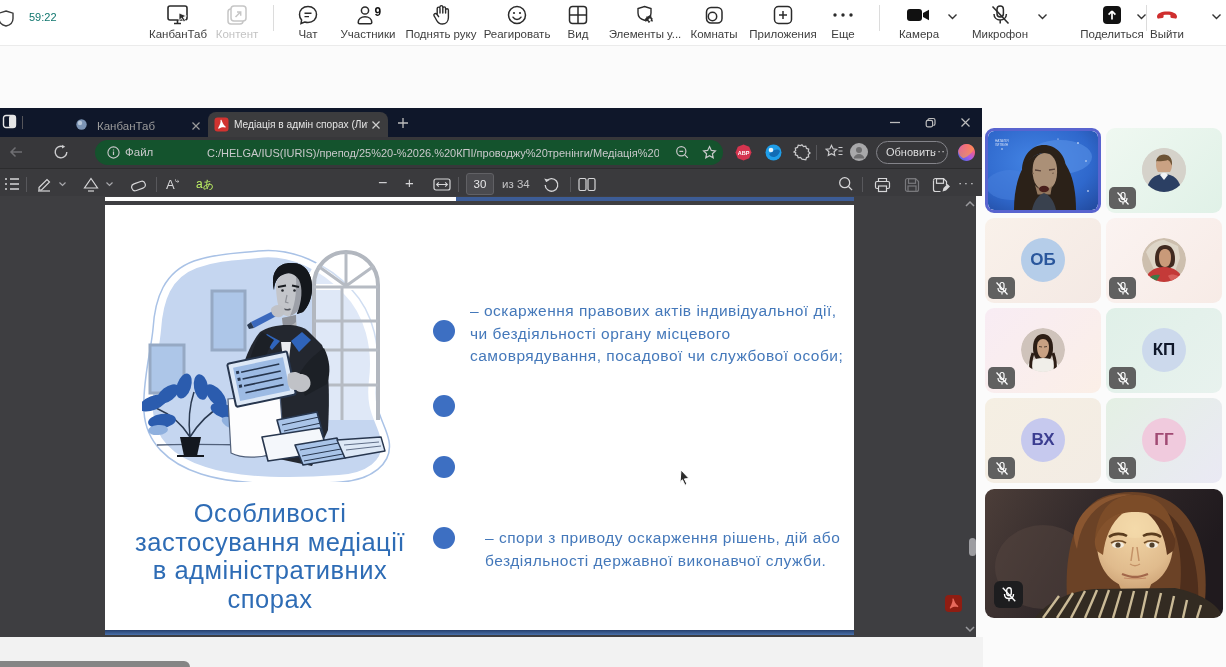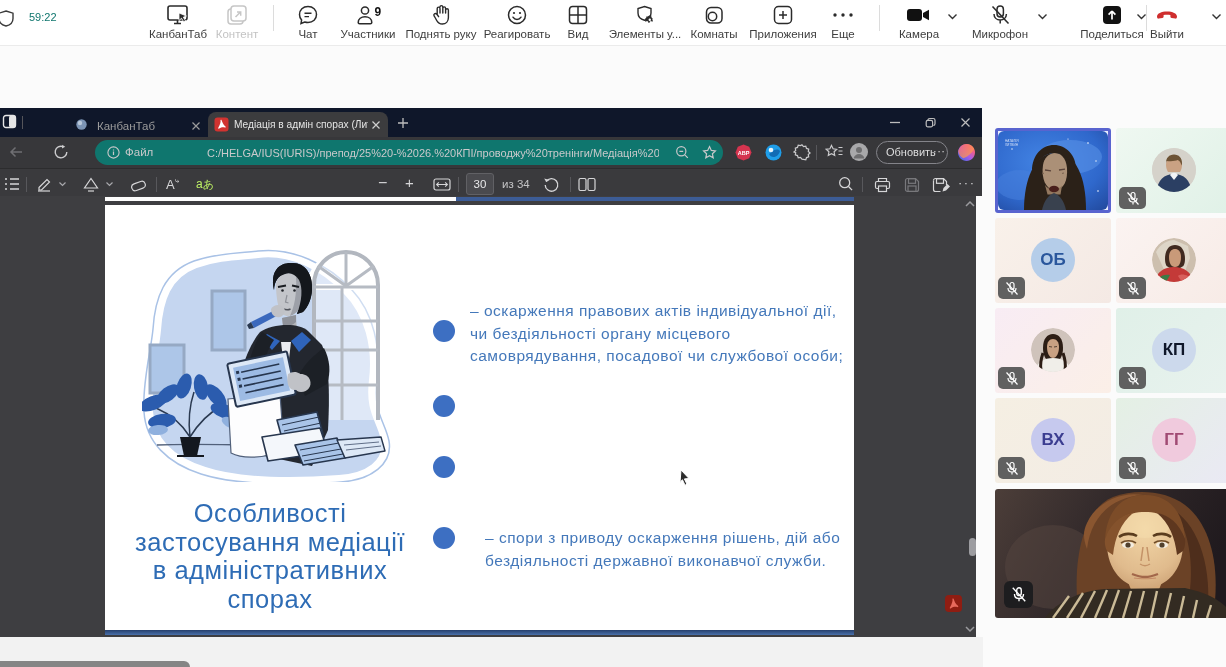--- a/index.html
+++ b/index.html
@@ -27,21 +27,21 @@
   .tab { position:absolute; top:4px; height:25px; color:#9c9c9c; font-size:11.5px; }
   #tab2 { background:#3c3c3e; border-radius:8px 8px 0 0; color:#e4e4e4; }
 
   
   #slide { position:absolute; left:105px; top:9px; width:749px; height:425px; background:#ffffff; }
   .btxt { position:absolute; color:#4478ba; font-size:15.5px; line-height:22.5px; letter-spacing:0.5px; font-weight:500;}
   .bdot { position:absolute; width:22px; height:22px; border-radius:50%; background:#3d6fc2; }
 
   
   #panel { position:absolute; left:983px; top:108px; width:243px; height:559px; background:#fbfbfb; }
-  .tile { position:absolute; width:116px; height:85px; border-radius:3px; overflow:hidden;margin-left:10px; }
+  .tile { position:absolute; width:116px; height:85px; border-radius:9px; overflow:hidden; }
   .mute { position:absolute; left:3px; bottom:4px; width:27px; height:22px; border-radius:5px;
     background:#606060; display:flex; align-items:center; justify-content:center; }
   .avcirc { position:absolute; left:36px; top:20px; width:44px; height:44px; border-radius:50%;
     display:flex; align-items:center; justify-content:center; font-size:17px; font-weight:bold; }
 
   
   #deskstrip { position:absolute; left:0; top:637px; width:983px; height:30px; background:#f2f2f2; }
   #taskbarpeek { position:absolute; left:0; top:661px; width:190px; height:6px; background:#858585; border-radius:0 6px 0 0; }
 </style>
 </head>
@@ -224,21 +224,21 @@
         </svg>
     </div>
     <div id="addrbar">
       <svg class="abs" style="left:8px;top:8px" width="16" height="14" viewBox="0 0 16 14">
           <path d="M14 7H3m4.5-4.5L3 7l4.5 4.5" fill="none" stroke="#6f6f73" stroke-width="1.5"></path>
         </svg>
       <svg class="abs" style="left:53px;top:7px" width="16" height="16" viewBox="0 0 16 16">
           <path d="M13.8 8A5.8 5.8 0 1 1 10 2.6" fill="none" stroke="#cdcdcf" stroke-width="1.4"></path>
           <path d="M9.2 0.8l3 2-3.2 1.8z" fill="#cdcdcf"></path>
         </svg>
-      <div class="abs" style="left:95px;top:3px;width:628px;height:25px;background:#0f766e;border-radius:13px">
+      <div class="abs" style="left:95px;top:3px;width:628px;height:25px;background:#14532d;border-radius:13px">
         <svg class="abs" style="left:12px;top:6px" width="13" height="13" viewBox="0 0 13 13">
             <circle cx="6.5" cy="6.5" r="5.6" fill="none" stroke="#c8c8ca" stroke-width="1.1"></circle>
             <path d="M6.5 5.6v3.4M6.5 3.4v1" stroke="#c8c8ca" stroke-width="1.2"></path>
           </svg>
         <div class="abs" style="left:30px;top:6px;font-size:11.5px;color:#c8c8ca">Файл</div>
         <div class="abs" style="left:112px;top:7px;font-size:11px;color:#c9c9cb;white-space:nowrap;width:452px;overflow:hidden">C:/HELGA/IUS(IURIS)/препод/25%20-%2026.%20КПІ/проводжу%20тренінги/Медіація%20в%20адмін%20спорах...</div>
         <svg class="abs" style="left:580px;top:5px" width="15" height="15" viewBox="0 0 15 15">
             <circle cx="6.3" cy="6.3" r="4.6" fill="none" stroke="#c8c8ca" stroke-width="1.2"></circle>
             <path d="M9.8 9.8l3 3M4.4 6.3h3.8" stroke="#c8c8ca" stroke-width="1.2"></path>
           </svg>

